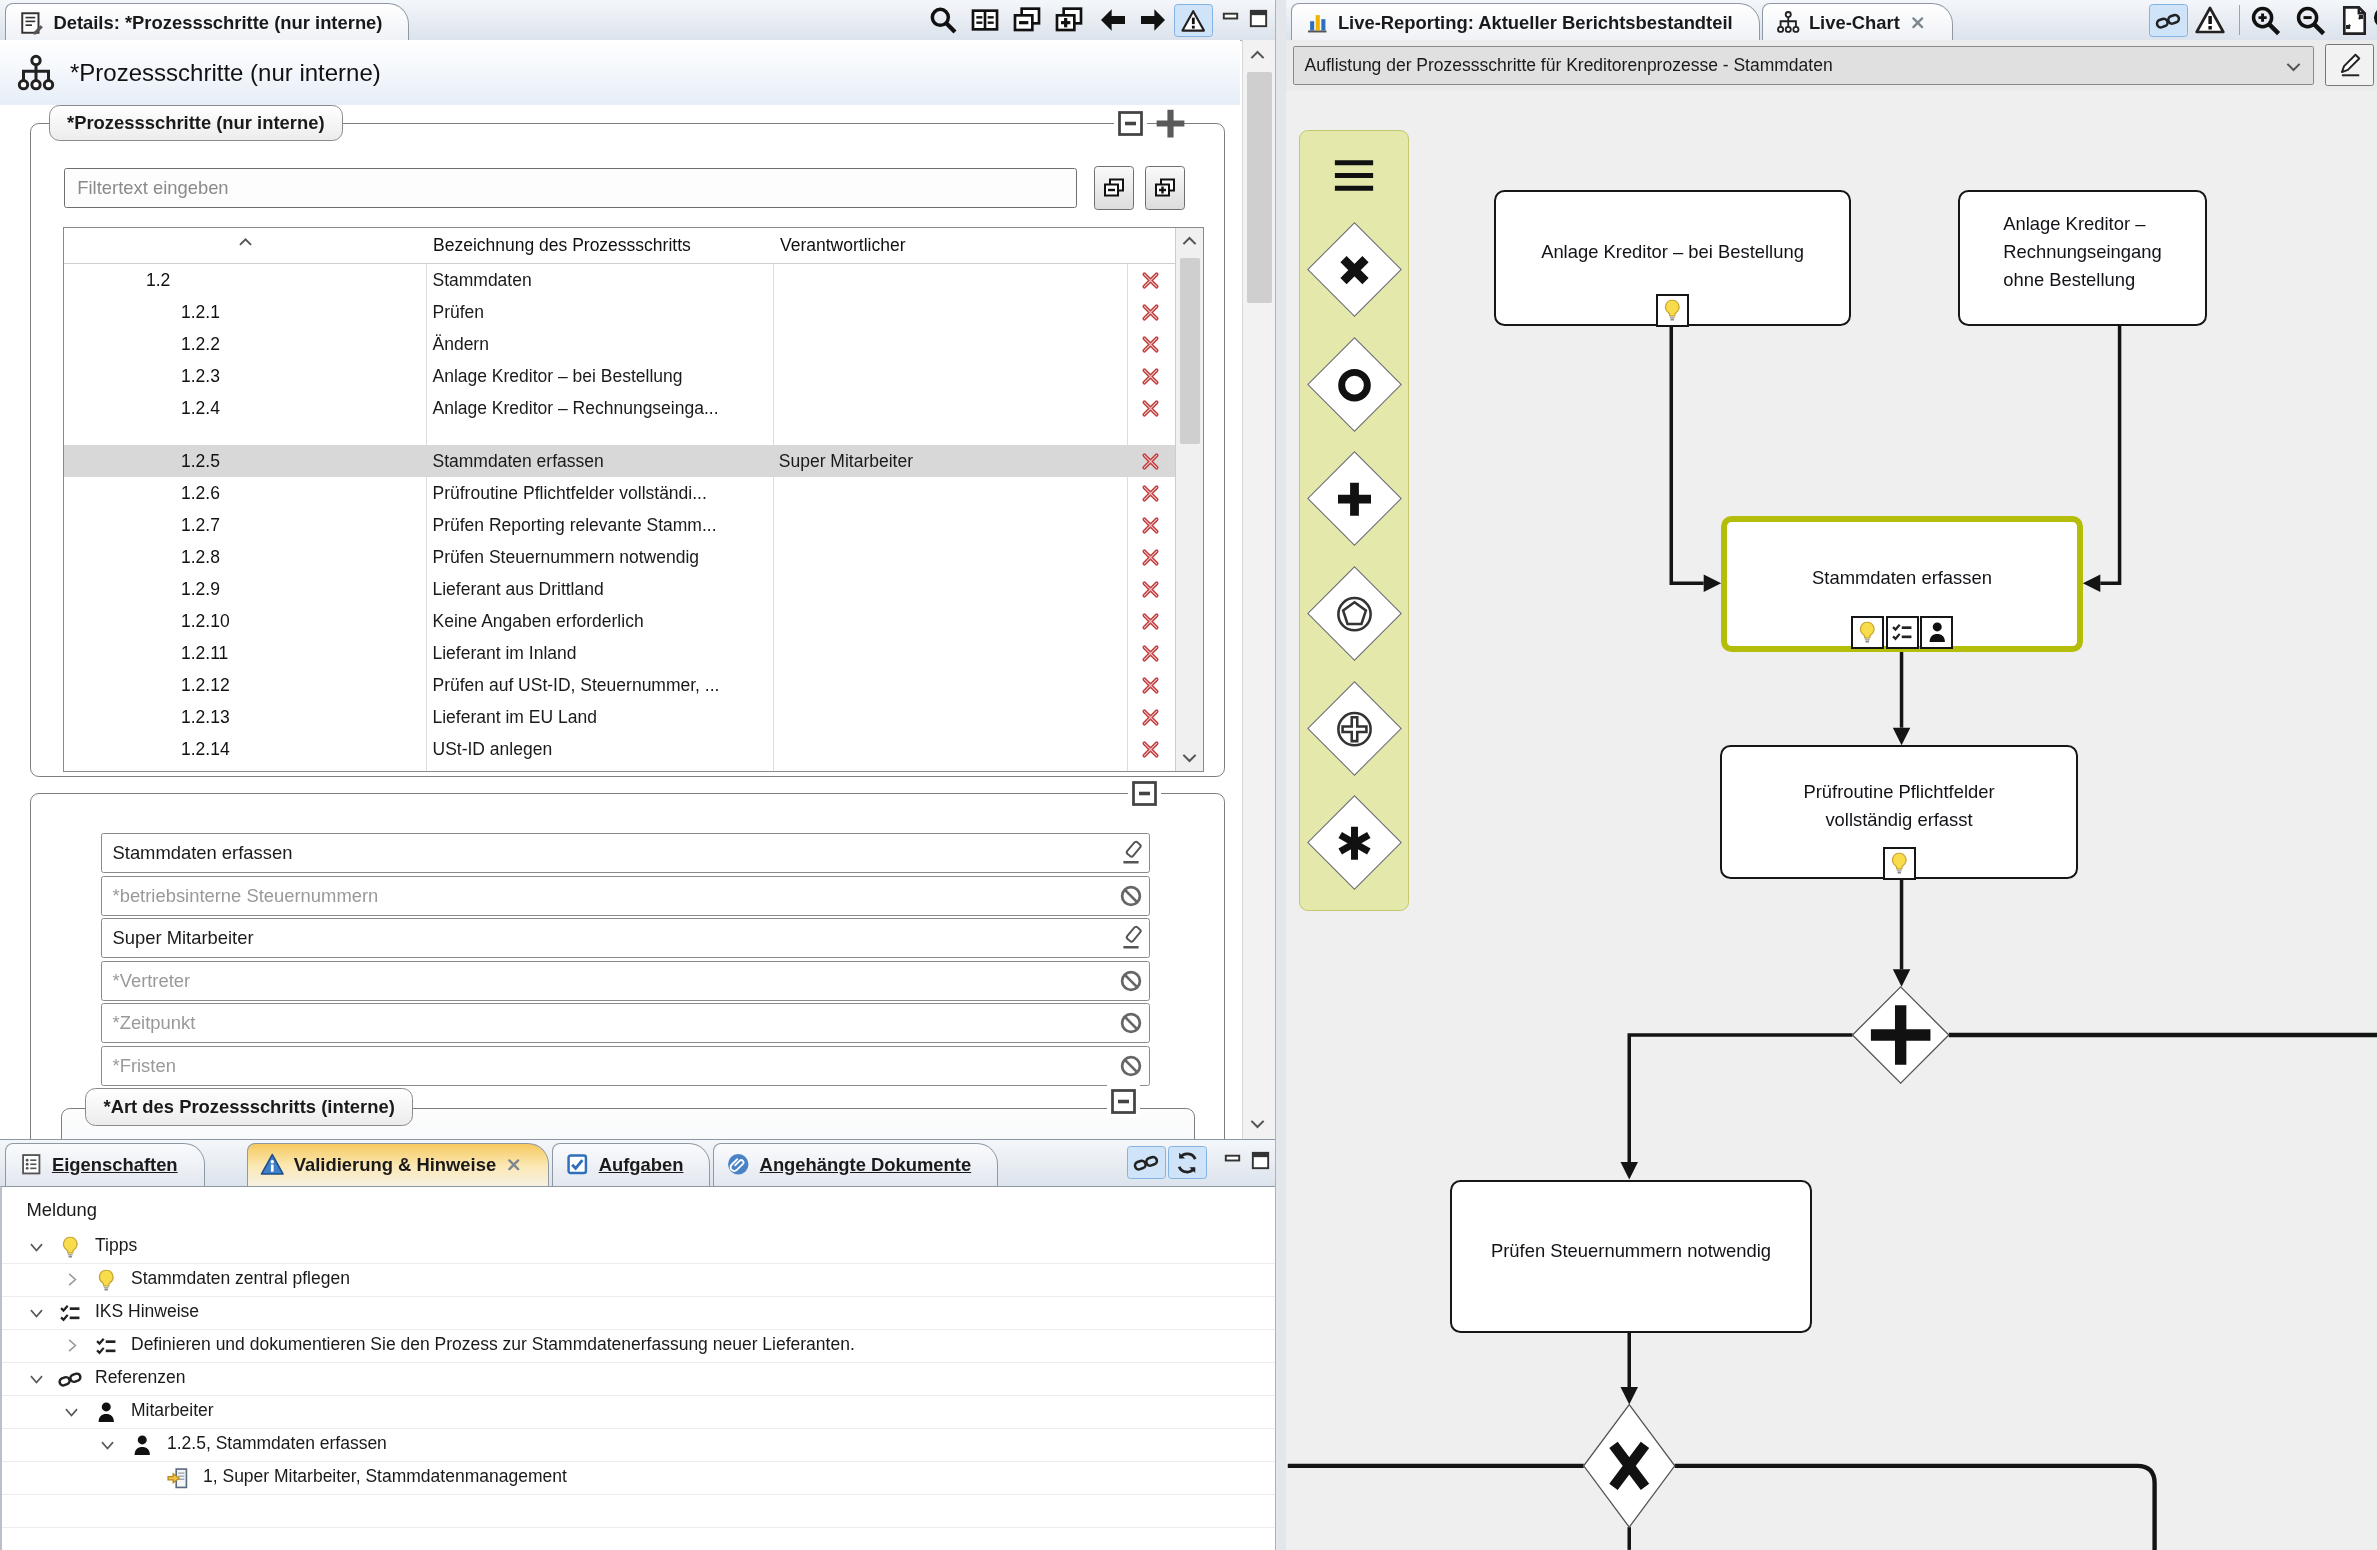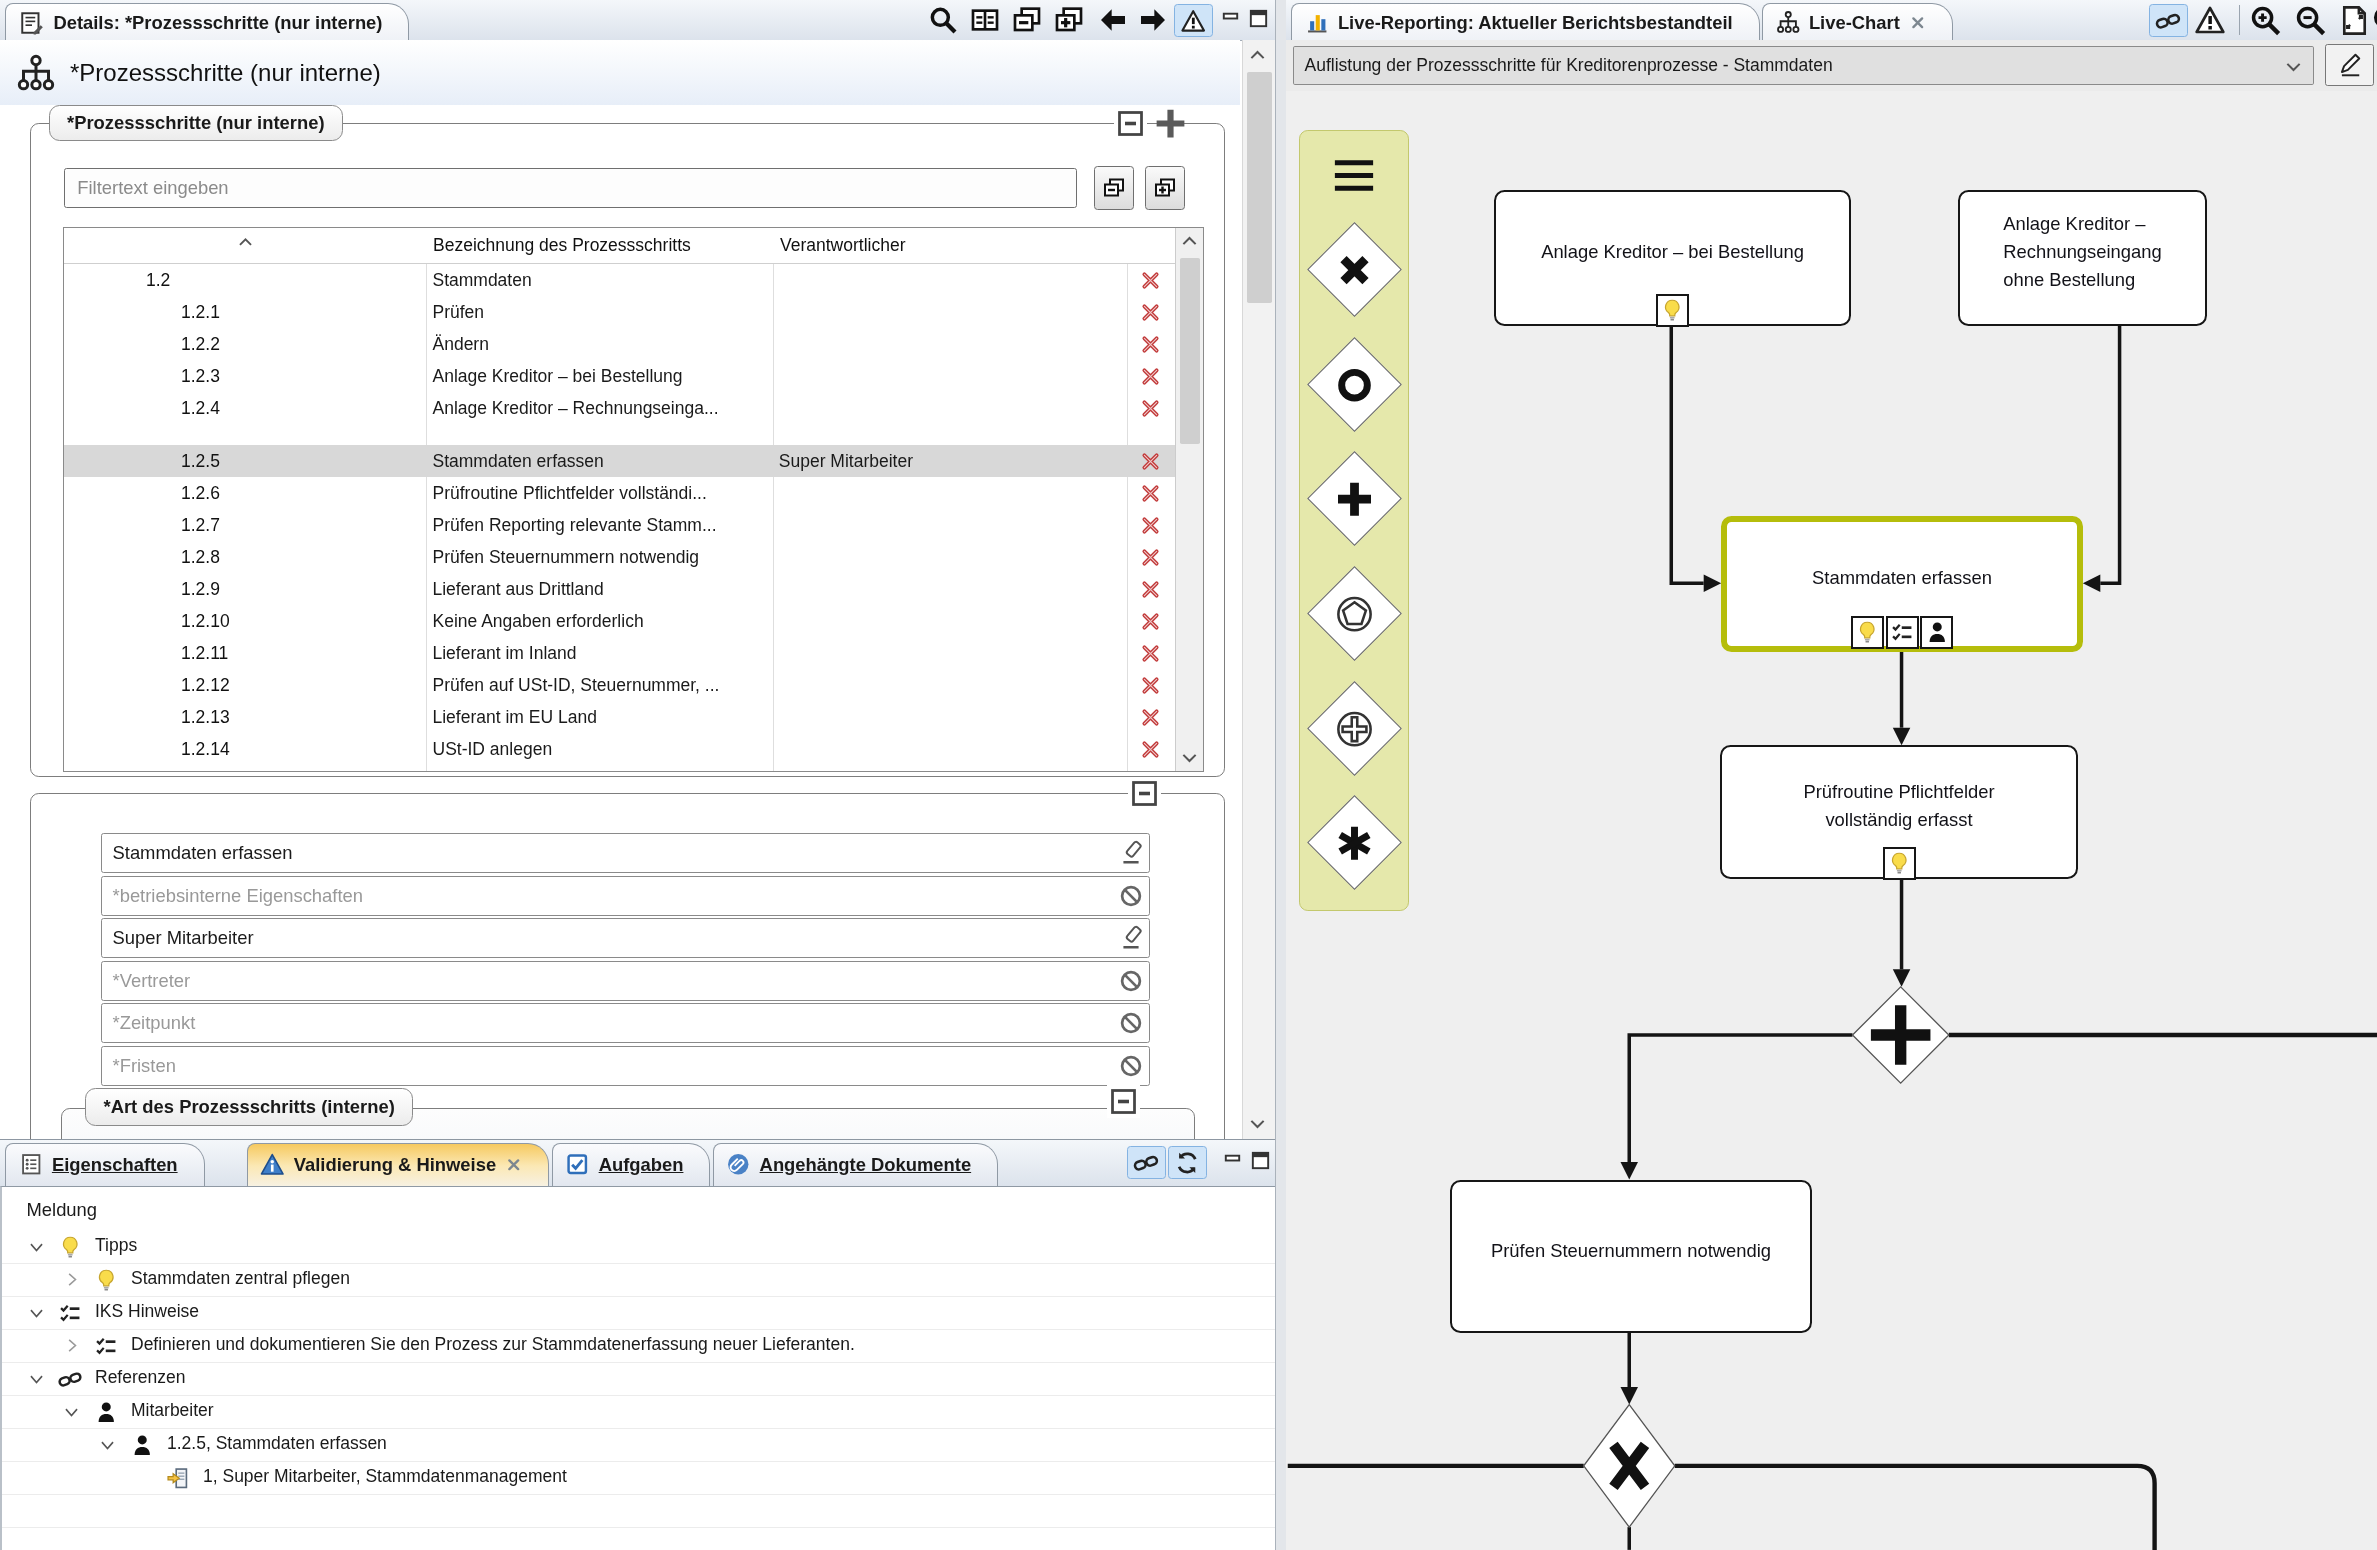--- a/index.html
+++ b/index.html
@@ -459,21 +459,21 @@
           <div class="ffield" style="top: 39px;">
             <span>Stammdaten erfassen</span>
             <span class="ficon i">
               <svg viewBox="0 0 24 24">
                 <rect x="11" y="1.5" width="7" height="14" rx="2" transform="rotate(40 14.5 8.5)" fill="#fff" stroke="#555" stroke-width="1.8"></rect>
                 <line x1="5" y1="20.5" x2="19" y2="20.5" stroke="#555" stroke-width="2.4"></line>
               </svg>
             </span>
           </div>
           <div class="ffield empty" style="top: 82px;">
-            <span>*betriebsinterne Eigenschaften</span>
+            <span>*betriebsinterne Steuernummern</span>
             <span class="ficon i">
               <svg viewBox="0 0 24 24">
                 <circle cx="12" cy="12" r="8.2" fill="none" stroke="#666" stroke-width="2.5"></circle>
                 <line x1="6.6" y1="6.6" x2="17.4" y2="17.4" stroke="#666" stroke-width="2.5"></line>
               </svg>
             </span>
           </div>
           <div class="ffield" style="top: 124px;">
             <span>Super Mitarbeiter</span>
             <span class="ficon i">

